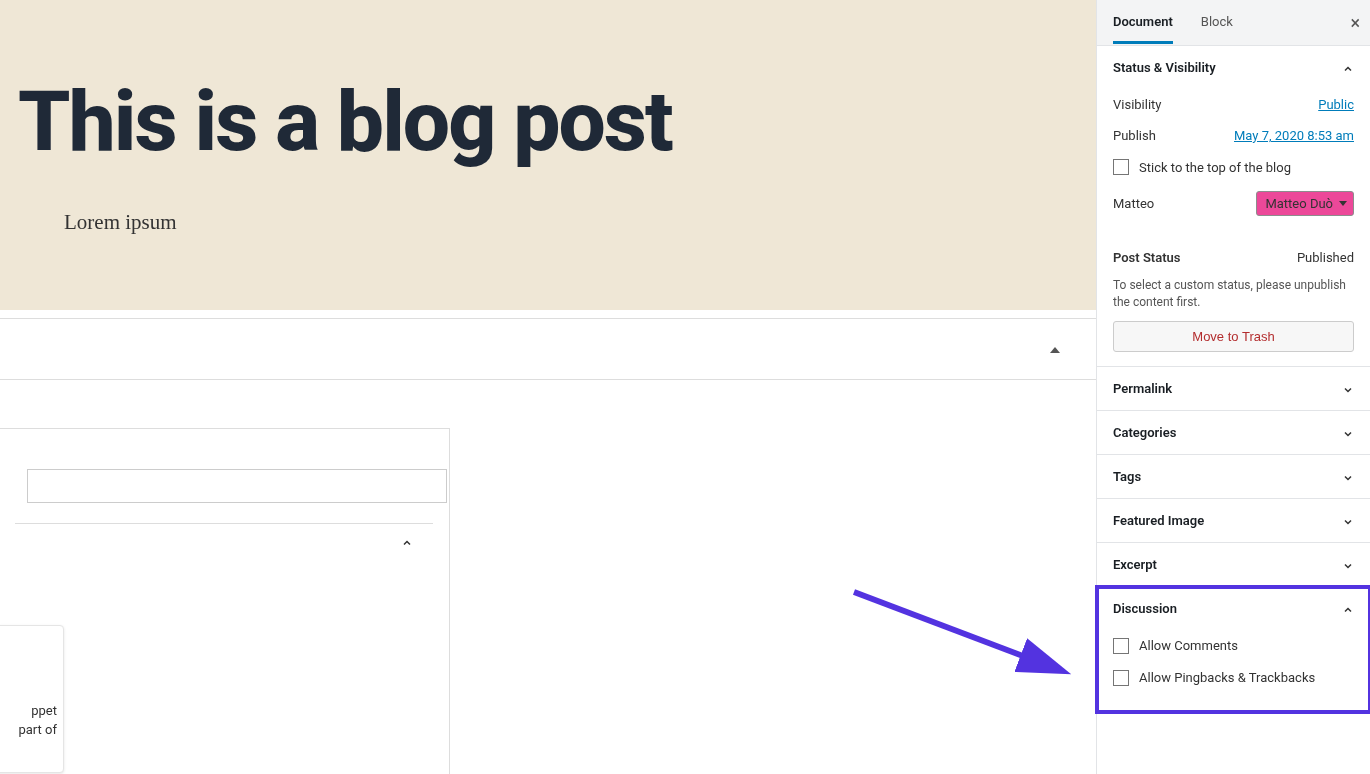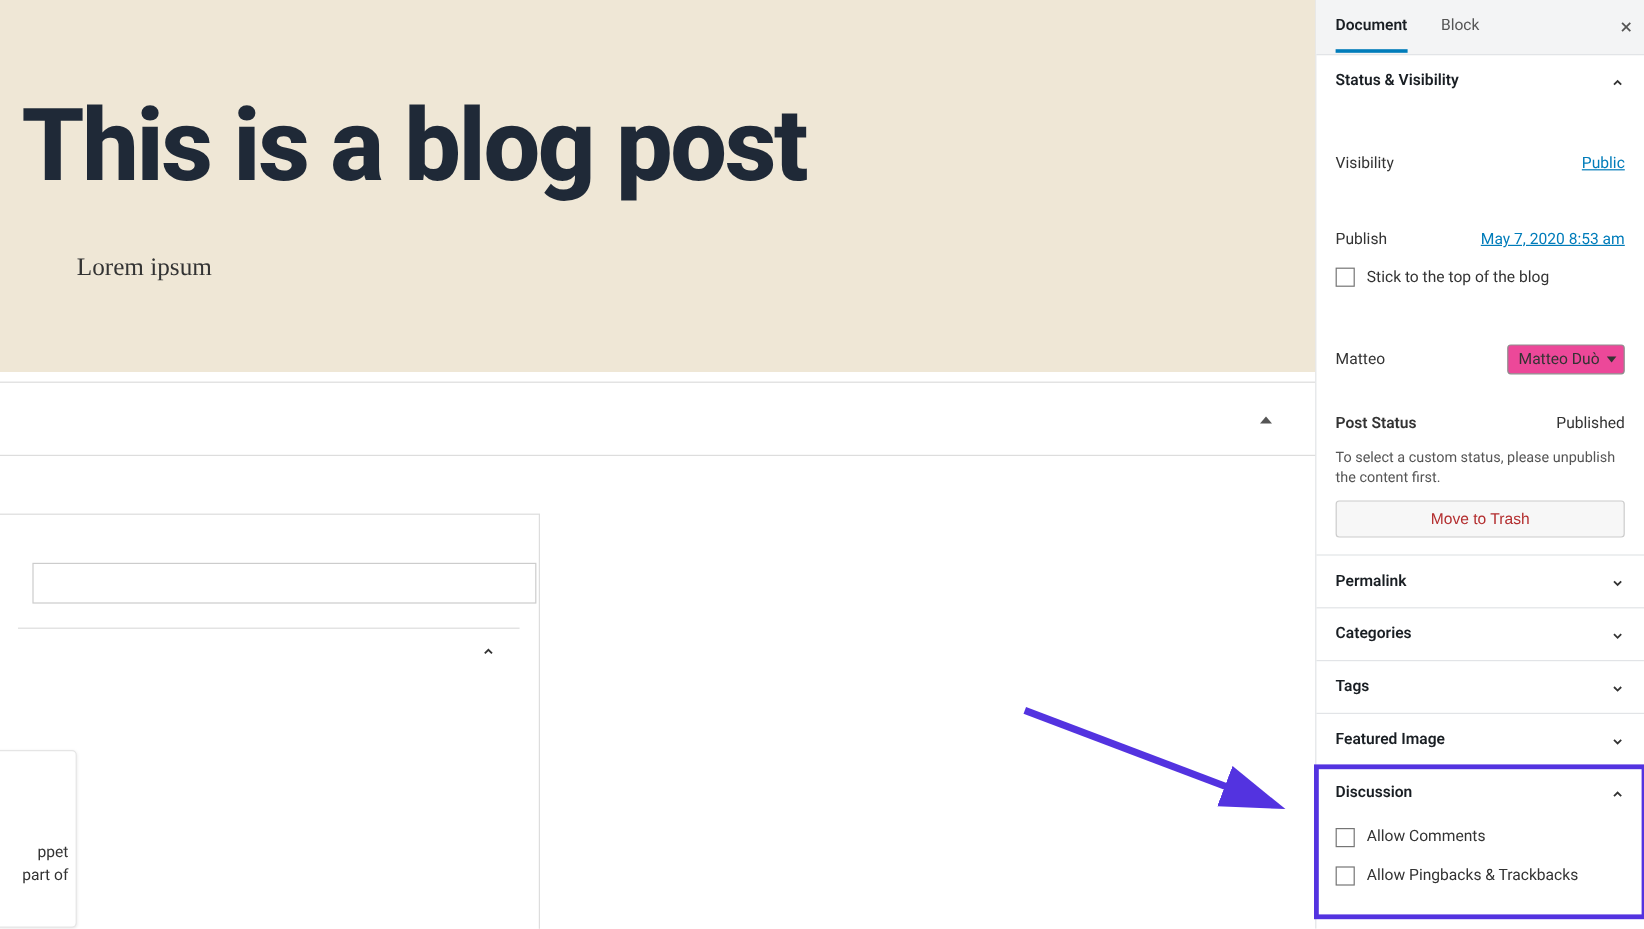--- a/index.html
+++ b/index.html
@@ -19,21 +19,21 @@
   .annotation-arrow { position: absolute; pointer-events: none; }
 
   .sidebar { width: 274px; border-left: 1px solid #e2e4e7; display: flex; flex-direction: column; background: #fff; }
   .tabs { display: flex; align-items: flex-start; background: #f3f4f5; border-bottom: 1px solid #e2e4e7; height: 46px; padding-left: 16px; position: relative; }
   .tab { font-size: 13px; padding: 14px 0 12px; margin-right: 28px; color: #555; cursor: pointer; }
   .tab.active { color: #191e23; font-weight: 600; border-bottom: 3px solid #007cba; margin-bottom: -1px; }
   .tabs .close { position: absolute; right: 10px; top: 12px; color: #555; font-size: 18px; cursor: pointer; }
   .section { border-bottom: 1px solid #e2e4e7; }
   .section-header { display: flex; align-items: flex-end; justify-content: space-between; padding: 14px 16px; font-size: 13px; font-weight: 600; color: #191e23; cursor: pointer; }
   .section-body { padding: 0 16px 14px 16px; font-size: 13px; color: #333; }
-  .row { display: flex; align-items: center; justify-content: space-between; padding: 8px 0; margin-top: 32px; }
+  .row { display: flex; align-items: center; justify-content: space-between; padding: 8px 0; }
   .link { color: #007cba; text-decoration: underline; cursor: pointer; }
   .checkbox-row { display: flex; align-items: center; padding: 8px 0; gap: 10px; }
   .cbox { width: 16px; height: 16px; border: 1.5px solid #757575; background: #fff; flex-shrink: 0; cursor: pointer; }
   .select { border: 1px solid #8d8d8d; border-radius: 3px; padding: 4px 20px 4px 8px; font-size: 13px; position: relative; cursor: pointer; background: #ec4899; }
   .select::after { content: ""; position: absolute; right: 6px; top: 9px; border-left: 4px solid transparent; border-right: 4px solid transparent; border-top: 5px solid #333; }
   .helptext { font-size: 12px; color: #555; line-height: 1.4; padding: 4px 0 10px; }
   .trash-btn { display: block; width: 100%; border: 1px solid #ccc; background: #f7f7f7; color: #b32d2e; font-size: 13px; padding: 7px 0; text-align: center; border-radius: 3px; cursor: pointer; }
   .chevron { width: 12px; height: 12px; display: inline-block; }
   .chevron svg { width: 12px; height: 12px; }
   .highlight-box { outline: 4px solid #5333e0; outline-offset: -2px; }
@@ -141,20 +141,28 @@
       </div>
     </div>
     <div class="section">
       <div class="section-header">
         <span>Featured Image</span>
         <span class="chevron"><svg viewBox="0 0 24 24" fill="none" stroke="#333" stroke-width="3">
               <polyline points="6 9 12 15 18 9"></polyline>
             </svg></span>
       </div>
     </div>
+    <div class="section">
+      <div class="section-header">
+        <span>Excerpt</span>
+        <span class="chevron"><svg viewBox="0 0 24 24" fill="none" stroke="#333" stroke-width="3">
+              <polyline points="6 9 12 15 18 9"></polyline>
+            </svg></span>
+      </div>
+    </div>
 
     <div class="section highlight-box" style="border-bottom:none;">
       <div class="section-header">
         <span>Discussion</span>
         <span class="chevron"><svg viewBox="0 0 24 24" fill="none" stroke="#333" stroke-width="3">
               <polyline points="6 15 12 9 18 15"></polyline>
             </svg></span>
       </div>
       <div class="section-body" style="padding-bottom:18px;">
         <div class="checkbox-row">

